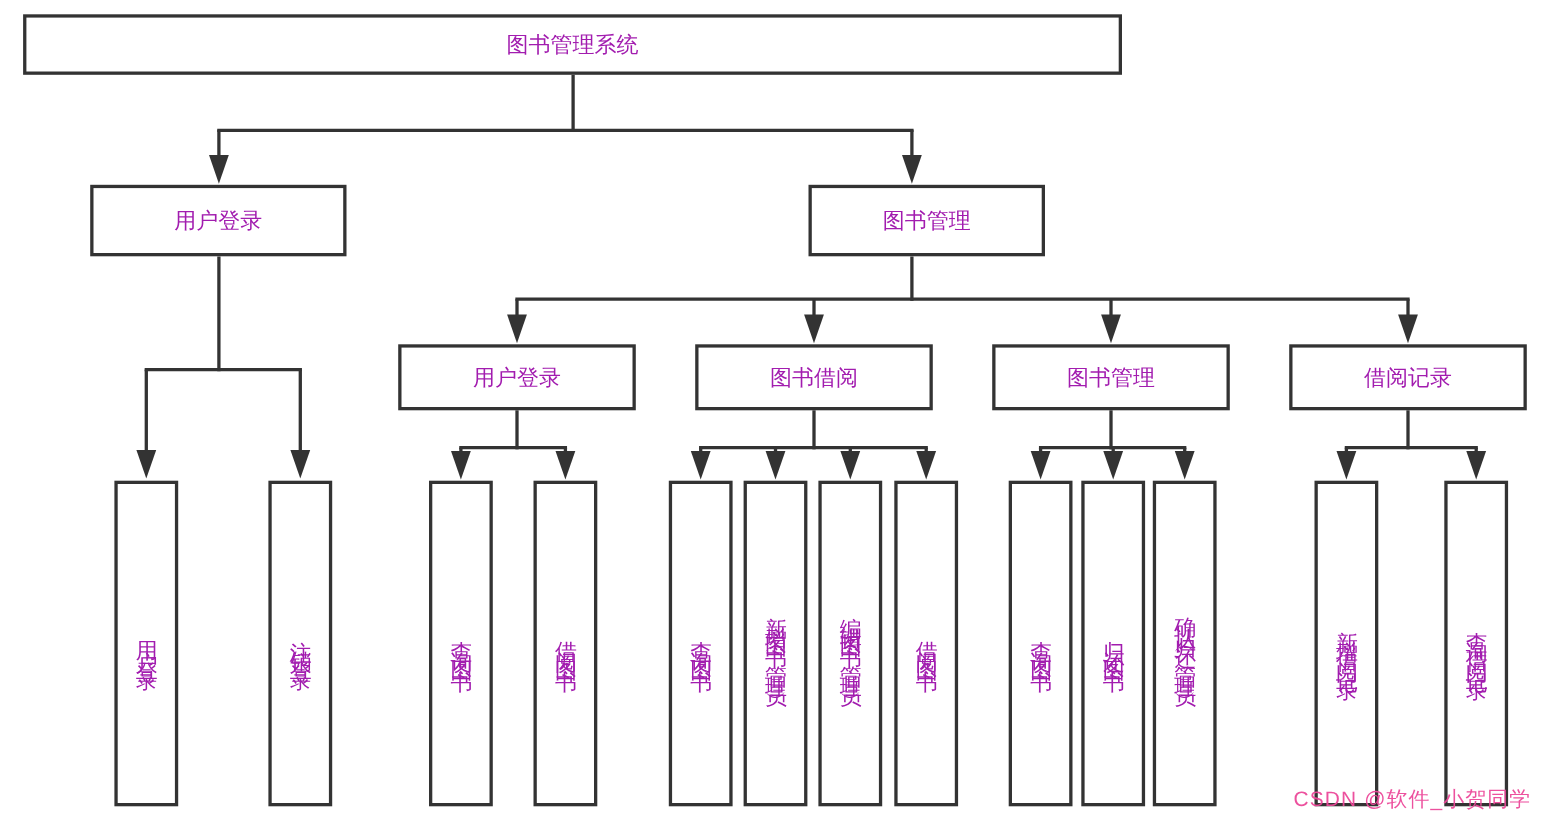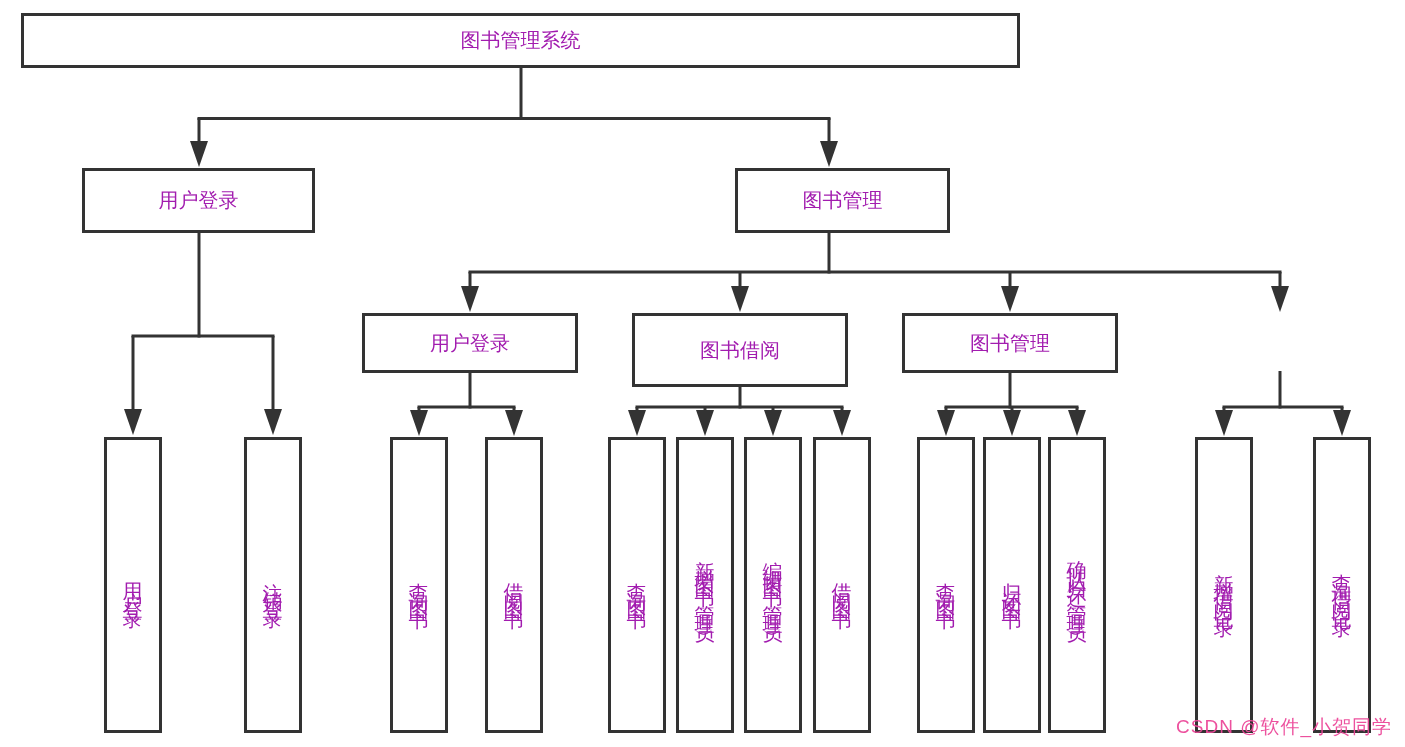--- a/index.html
+++ b/index.html
@@ -126,22 +126,23 @@
       <polygon points="1333,410 1351,410 1342,436" stroke="none"></polygon>
     </g>
   </svg>
 
   <div class="node" style="left:21px;top:13px;width:999px;height:55px">图书管理系统</div>
 
   <div class="node" style="left:82px;top:168px;width:233px;height:65px">用户登录</div>
   <div class="node" style="left:735px;top:168px;width:215px;height:65px">图书管理</div>
 
   <div class="node" style="left:362px;top:313px;width:216px;height:60px">用户登录</div>
-  <div class="node" style="left:632px;top:313px;width:216px;height:74px">图书借阅</div>
+  <div class="node" style="left:632px;top:313px;width:216px;height:60px">图书借阅</div>
   <div class="node" style="left:902px;top:313px;width:216px;height:60px">图书管理</div>
+  <div class="node" style="left:1172px;top:313px;width:216px;height:60px">借阅记录</div>
 
   <div class="node leaf" style="left:104px">
     <span class="vtext">用户登录</span>
   </div>
   <div class="node leaf" style="left:244px">
     <span class="vtext">注销登录</span>
   </div>
 
   <div class="node leaf" style="left:390px">
     <span class="vtext">查询图书</span>

